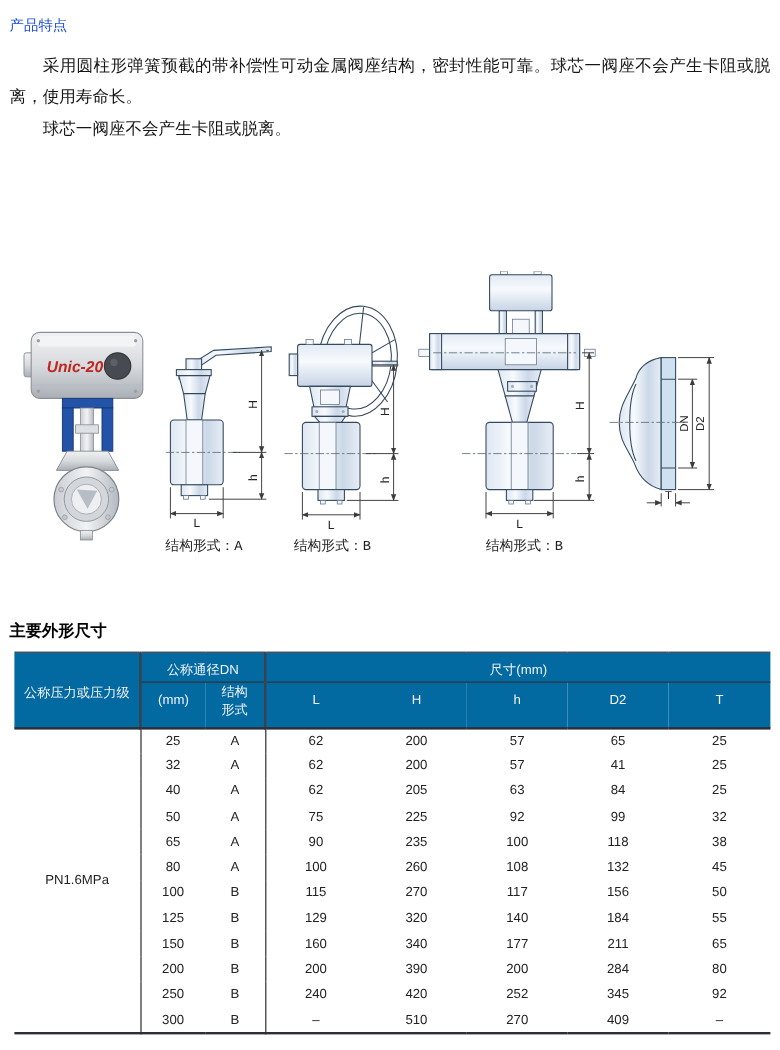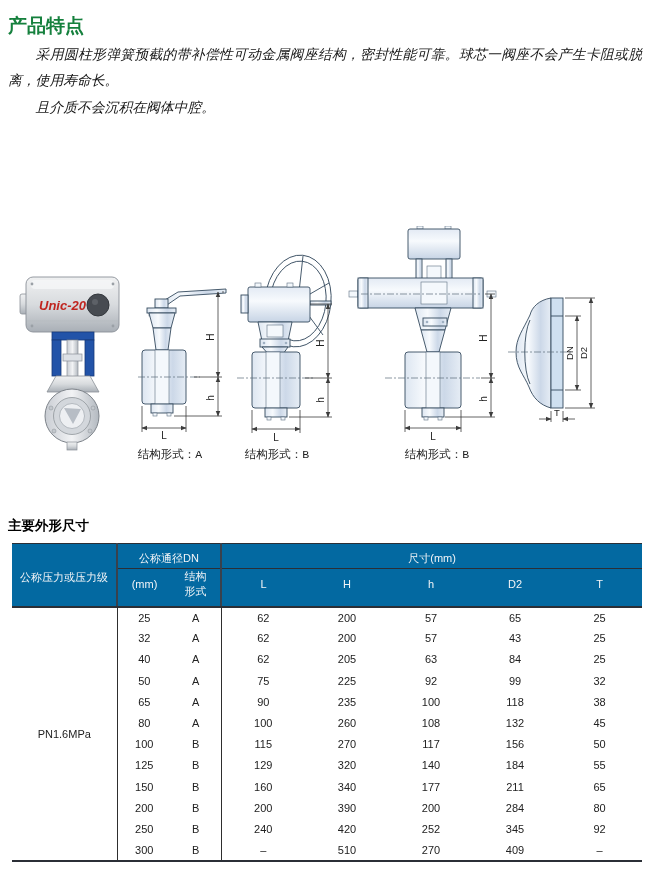--- a/index.html
+++ b/index.html
@@ -5,22 +5,22 @@
   * { margin:0; padding:0; box-sizing:border-box; }
   html,body { background:#ffffff; }
   body {
     width:650px; height:875px; position:relative; overflow:hidden;
     font-family:"Liberation Sans","DejaVu Sans",sans-serif;
     color:#1a1a1a;
   }
   .abs { position:absolute; }
 
   
-  .sec-heading { font-size:19px; font-weight:bold; color:#15803d; }
-  .paragraphs { width:634px; font-size:13.8px; line-height:26.4px; text-align:justify; color:#161616;font-style:italic; }
+  .sec-heading { font-size:12px; font-weight:normal; color:#1d4ed8; }
+  .paragraphs { width:634px; font-size:13.8px; line-height:26.4px; text-align:justify; color:#161616; }
   .paragraphs p { text-indent:2em; }
 
   
   .figures { width:650px; height:248px; }
   .fig { position:absolute; }
   .caption { position:absolute; font-size:11.5px; color:#222; text-align:center; white-space:nowrap;font-family:Liberation Mono, monospace; }
   svg text.dim { font-size:10px; fill:#222; font-family:"Liberation Sans",sans-serif; }
   svg text.dim-s { font-size:9.5px; fill:#222; font-family:"Liberation Sans",sans-serif; }
   svg .ln { stroke:#34495e; stroke-width:0.9; fill:none; }
   svg .fillm { fill:url(#metalH); stroke:#34495e; stroke-width:0.9; }
@@ -72,21 +72,21 @@
     </linearGradient>
     <marker id="arr" viewBox="0 0 10 10" refX="9" refY="5" markerWidth="7" markerHeight="7" orient="auto-start-reverse">
       <path d="M0,1 L10,5 L0,9 z" fill="#3c3c3c"></path>
     </marker>
   </defs>
 </svg>
 
 <div class="abs sec-heading" style="left:8px; top:13px;">产品特点</div>
 <div class="abs paragraphs" style="left:8px; top:42px;">
   <p>采用圆柱形弹簧预截的带补偿性可动金属阀座结构，密封性能可靠。球芯一阀座不会产生卡阻或脱离，使用寿命长。</p>
-  <p>且介质不会沉积在阀体中腔。</p>
+  <p>球芯一阀座不会产生卡阻或脱离。</p>
 </div>
 
 <div class="abs figures" style="left:0; top:226px;">
 
   <svg class="fig" style="left:12px; top:36px;" width="120" height="190" viewBox="0 0 120 190">
     <g>
       <rect x="8" y="32" width="10" height="20" rx="2" fill="url(#grayV)" stroke="#8a9097" stroke-width="0.8"></rect>
       <rect x="14" y="15" width="93" height="55" rx="7" fill="url(#grayV)" stroke="#8a9097" stroke-width="0.9"></rect>
       <rect x="19" y="18" width="83" height="9" rx="4" fill="#f5f6f7" stroke="none" opacity="0.8"></rect>
       <line x1="15" y1="59" x2="106" y2="59" stroke="#b6bbc0" stroke-width="0.8"></line>
@@ -316,21 +316,21 @@
         <td>57</td>
         <td>65</td>
         <td>25</td>
       </tr>
       <tr>
         <td>32</td>
         <td class="vdiv">A</td>
         <td>62</td>
         <td>200</td>
         <td>57</td>
-        <td>43</td>
+        <td>41</td>
         <td>25</td>
       </tr>
       <tr>
         <td>40</td>
         <td class="vdiv">A</td>
         <td>62</td>
         <td>205</td>
         <td>63</td>
         <td>84</td>
         <td>25</td>

